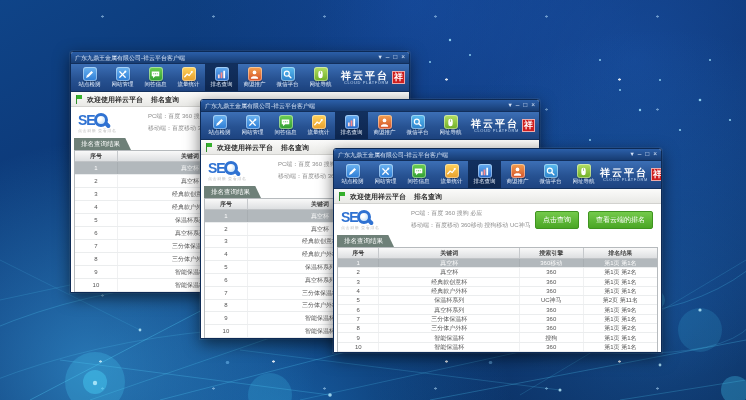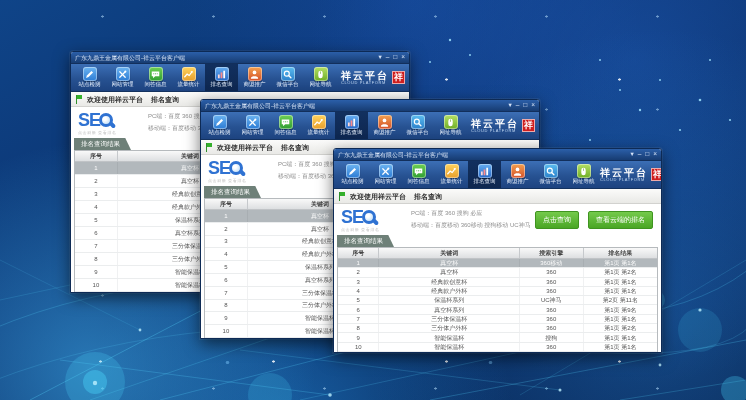--- a/index.html
+++ b/index.html
@@ -40,39 +40,39 @@
     border-bottom:1px solid #14325f;}
   .tb-items{display:flex;align-items:stretch;}
   .tb-item{width:33px;display:flex;flex-direction:column;align-items:center;justify-content:center;
     gap:1px;cursor:pointer;}
   .tb-item.active{background:linear-gradient(#12305f,#0e2750);}
   .tb-ico{width:14px;height:14px;border-radius:3px;display:flex;align-items:center;justify-content:center;
     box-shadow:inset 0 0 0 1px rgba(255,255,255,.4), 0 1px 1px rgba(0,0,0,.35);}
   .tb-ico svg{width:11px;height:11px;display:block;}
   .tb-label{font-size:5.5px;color:#eaf2fd;line-height:1;white-space:nowrap;}
   .brand{margin-left:auto;display:flex;align-items:center;gap:3px;padding-right:2px;}
-  .brand-text{display:flex;flex-direction:column;align-items:flex-start;line-height:1.1;}
+  .brand-text{display:flex;flex-direction:column;align-items:flex-end;line-height:1.1;}
   .brand-name{font-family:"Liberation Serif","DejaVu Serif",serif;font-size:10px;font-weight:bold;
     color:#ffffff;letter-spacing:2px;white-space:nowrap;}
   .brand-sub{font-size:4px;color:#bfd6f2;letter-spacing:.6px;white-space:nowrap;}
   .seal{width:13px;height:13px;background:#cf1e1e;color:#fff;font-size:9px;font-weight:bold;
     display:flex;align-items:center;justify-content:center;border:1px solid #eaa;line-height:1;}
 
   .welcome{flex:0 0 15px;height:15px;background:linear-gradient(#fbfbfa,#e9e9e6);
     border-bottom:1px solid #d2d2cf;display:flex;align-items:center;padding:0 5px;}
   .flag{width:7px;height:9px;position:relative;margin-right:4px;}
   .flag::before{content:"";position:absolute;left:0;top:0;width:1px;height:9px;background:#2f8f2a;}
   .flag::after{content:"";position:absolute;left:1px;top:0;width:5px;height:4px;background:#35b02c;}
   .welcome-text,.page-title{font-size:7px;font-weight:bold;color:#333;line-height:1;}
   .page-title{margin-left:8px;}
 
   .seo-row{flex:0 0 31px;height:31px;background:#fff;display:flex;align-items:center;padding:0 7px;}
   .seo-logo{display:flex;flex-direction:column;width:60px;flex:0 0 60px;}
   .seo-top{display:flex;align-items:center;}
-  .seo-se{font-size:18px;font-weight:800;color:#2f72d2;letter-spacing:-1px;line-height:1;}
+  .seo-se{font-size:14px;font-weight:800;color:#2f72d2;letter-spacing:-1px;line-height:1;}
   .magnifier{width:14px;height:14px;border:3px solid #2f72d2;border-radius:50%;
     background:radial-gradient(circle at 35% 35%, #ffffff 20%, #cfe6fa 70%);position:relative;margin-left:-1px;}
   .m-handle{position:absolute;width:7px;height:3.5px;background:#2f72d2;border-radius:2px;
     right:-6px;bottom:-3px;transform:rotate(45deg);}
   .seo-tagline{font-size:4px;color:#c2c2c2;letter-spacing:.6px;margin-top:1px;white-space:nowrap;}
   .seo-info{margin-left:10px;font-size:6px;color:#8f8f8f;line-height:1.9;white-space:nowrap;}
   .seo-buttons{margin-left:auto;display:flex;gap:9px;padding-right:1px;}
   .btn{background:linear-gradient(#74ca4b,#4aa625);border:1px solid #3f9420;border-radius:2px;
     color:#fff;font-size:7px;line-height:1;padding:4.5px 7px;cursor:pointer;white-space:nowrap;}
 

